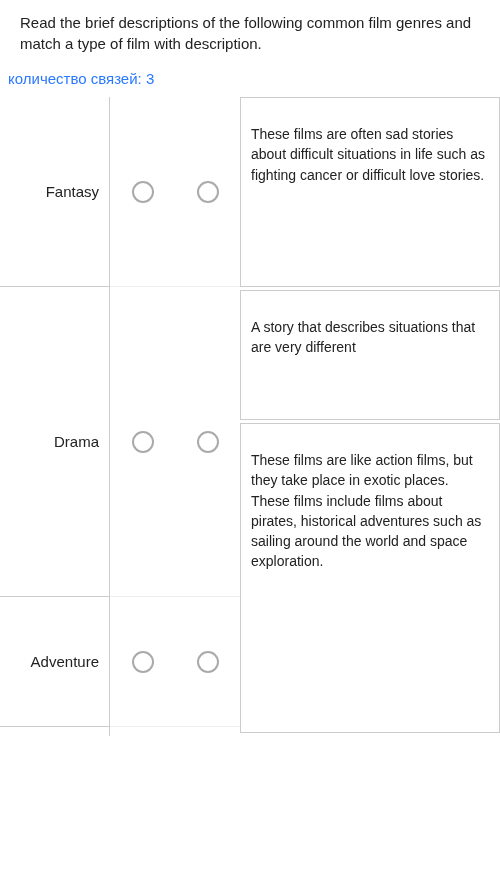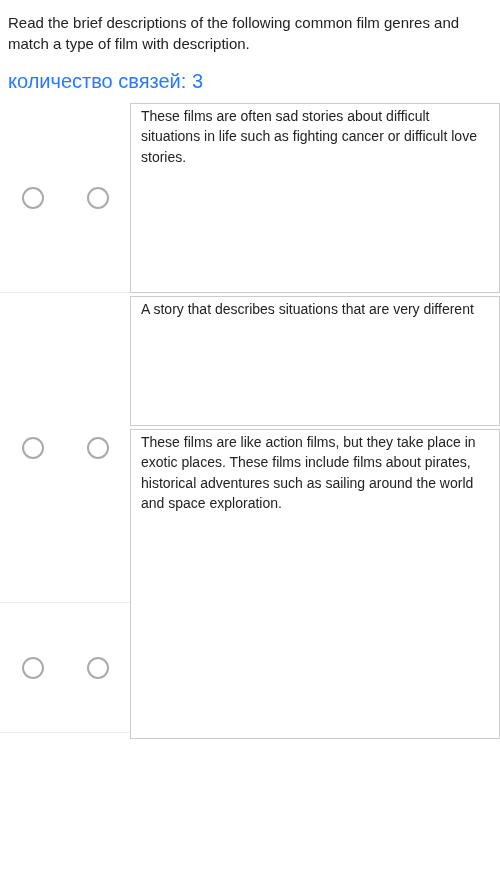--- a/index.html
+++ b/index.html
@@ -10,29 +10,29 @@
 
     body {
       font-family: Arial, sans-serif;
       background: #fff;
       width: 500px;
       min-height: 872px;
       overflow-x: hidden;
     }
 
     .instructions {
-      padding: 12px 8px 10px 8px;
+      padding: 12px 8px 10px 20px;
       font-size: 15px;
       color: #222;
       line-height: 1.4;
     }
 
     .connections-count {
       padding: 6px 8px 10px 8px;
-      font-size: 20px;
+      font-size: 15px;
       color: #2979ff;
       font-weight: 500;
     }
 
     .radio-btn {
       width: 22px;
       height: 22px;
       border-radius: 50%;
       border: 2px solid #aaa;
       background: #fff;
@@ -78,21 +78,21 @@
     .radio-pair-box.row-3-h { height: 130px; }
 
     .right-col-wrapper {
       flex: 1;
       display: flex;
       flex-direction: column;
     }
 
     .desc-box {
       border: 1px solid #ccc;
-      padding: 2px 10px;
+      padding: 26px 10px;
       font-size: 14px;
       color: #222;
       line-height: 1.45;
       margin-bottom: 3px;
     }
 
     .desc-box.row-1-h { min-height: 190px; }
     .desc-box.row-2-h { min-height: 310px; }
     .desc-box.row-3-h { min-height: 130px; }
   </style>
@@ -102,20 +102,31 @@
 <div class="instructions">
   <span>Read the brief descriptions of the following common film genres and match a type of film with description.</span>
 </div>
 
 <div class="connections-count">
   <span>количество связей:</span> <span>3</span>
 </div>
 
 <div style="display:flex; flex-direction:row; width:100%;">
 
+  <div class="left-col-wrapper">
+    <div class="genre-box row-1-h">
+      <span>Fantasy</span>
+    </div>
+    <div class="genre-box row-2-h">
+      <span>Drama</span>
+    </div>
+    <div class="genre-box row-3-h">
+      <span>Adventure</span>
+    </div>
+  </div>
 
   <div class="mid-col-wrapper">
     <div class="radio-pair-box row-1-h">
       <div class="radio-btn"></div>
       <div class="radio-btn"></div>
     </div>
     <div class="radio-pair-box row-2-h">
       <div class="radio-btn"></div>
       <div class="radio-btn"></div>
     </div>

